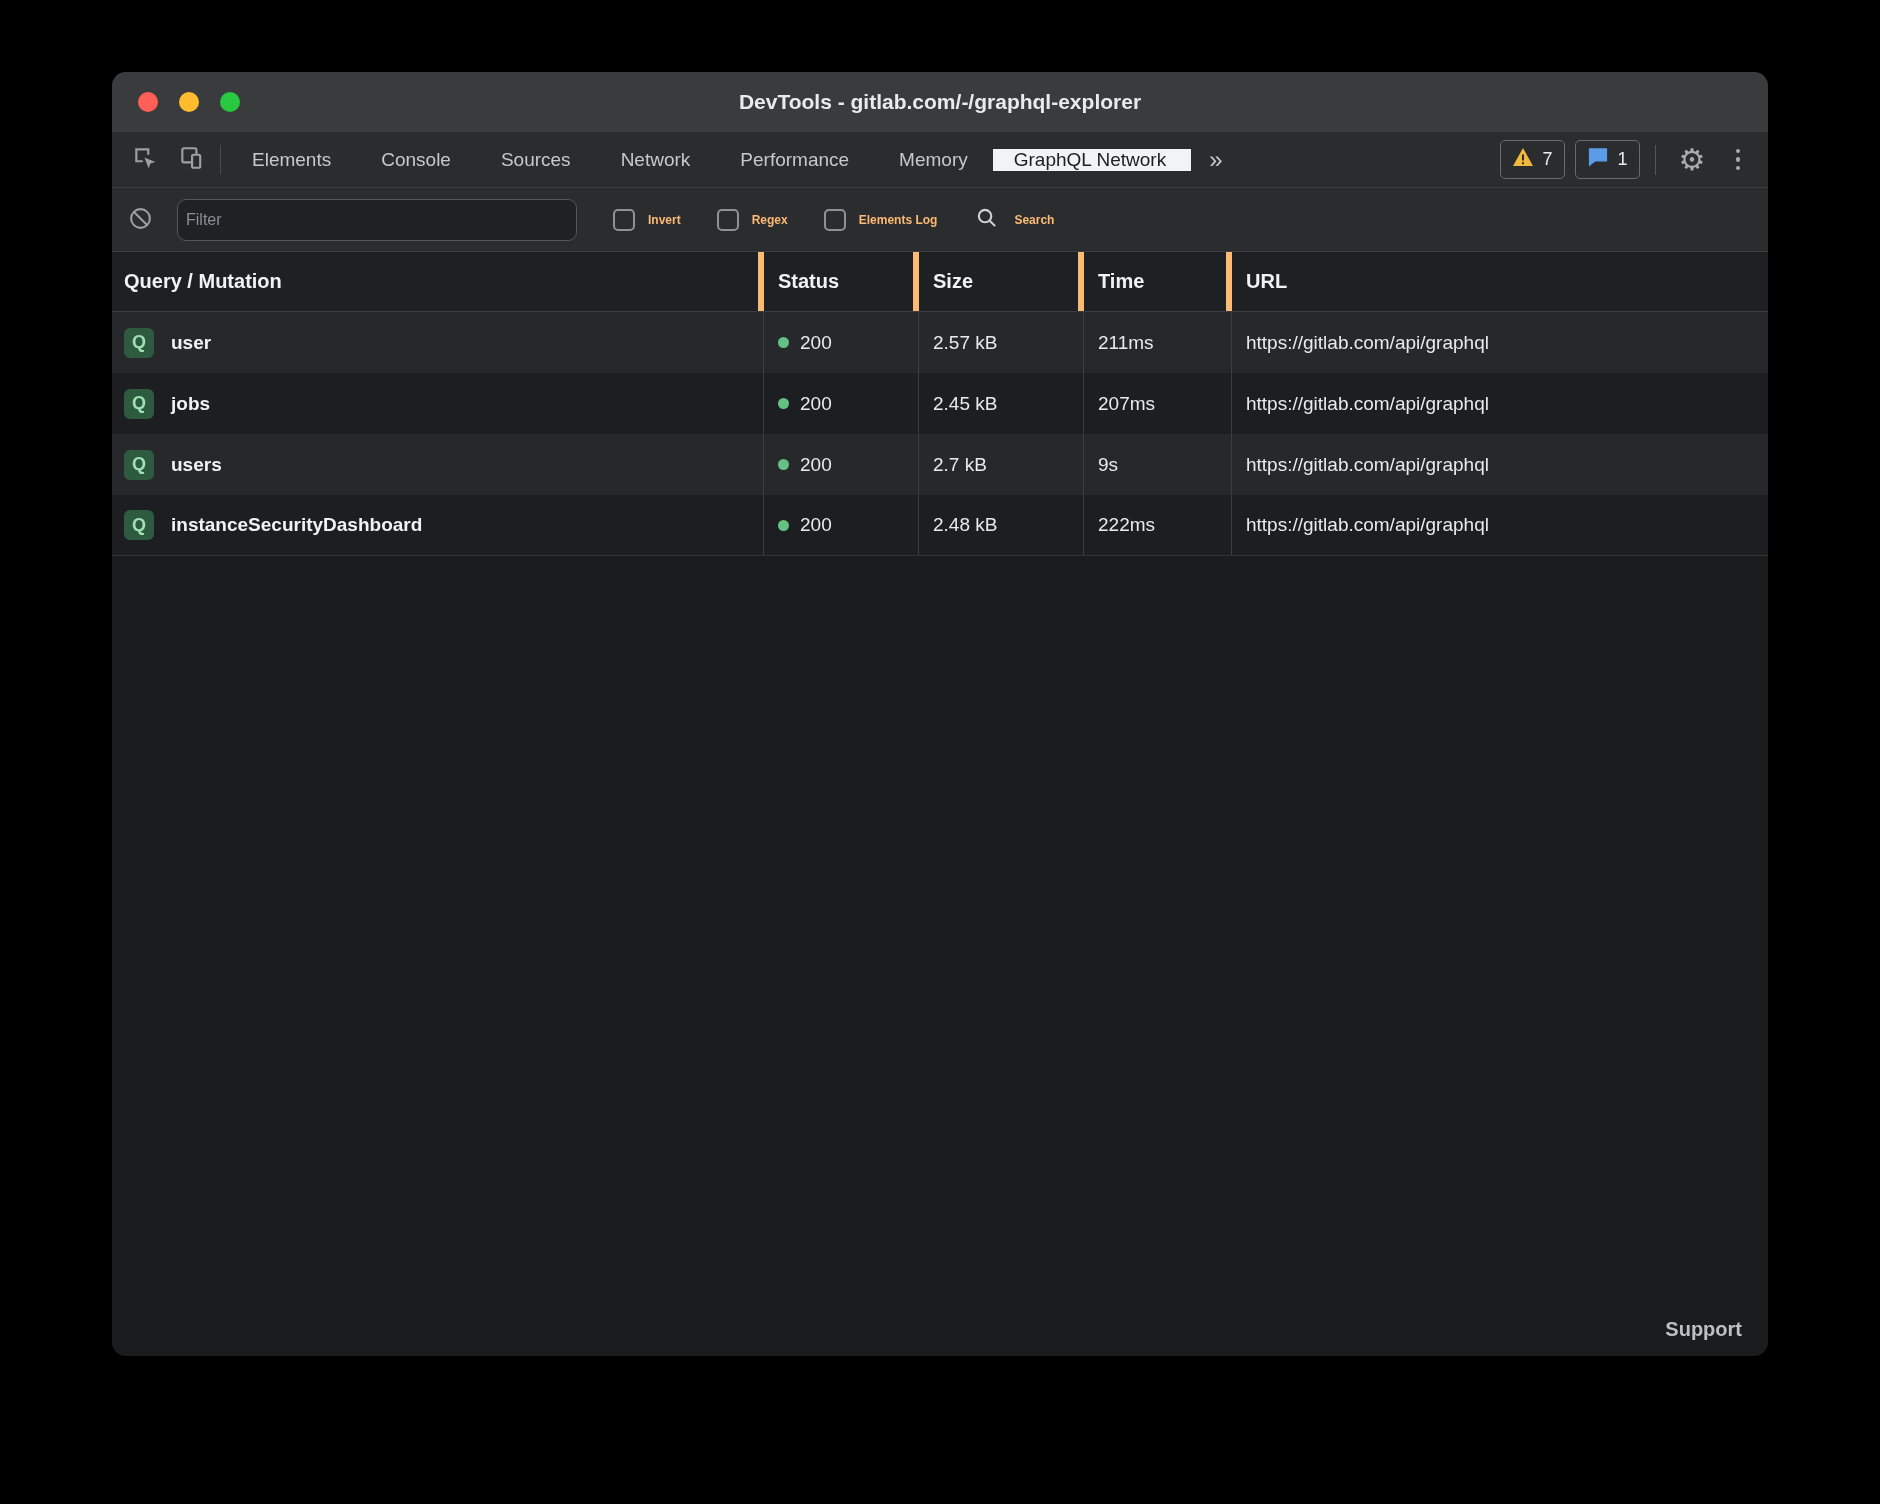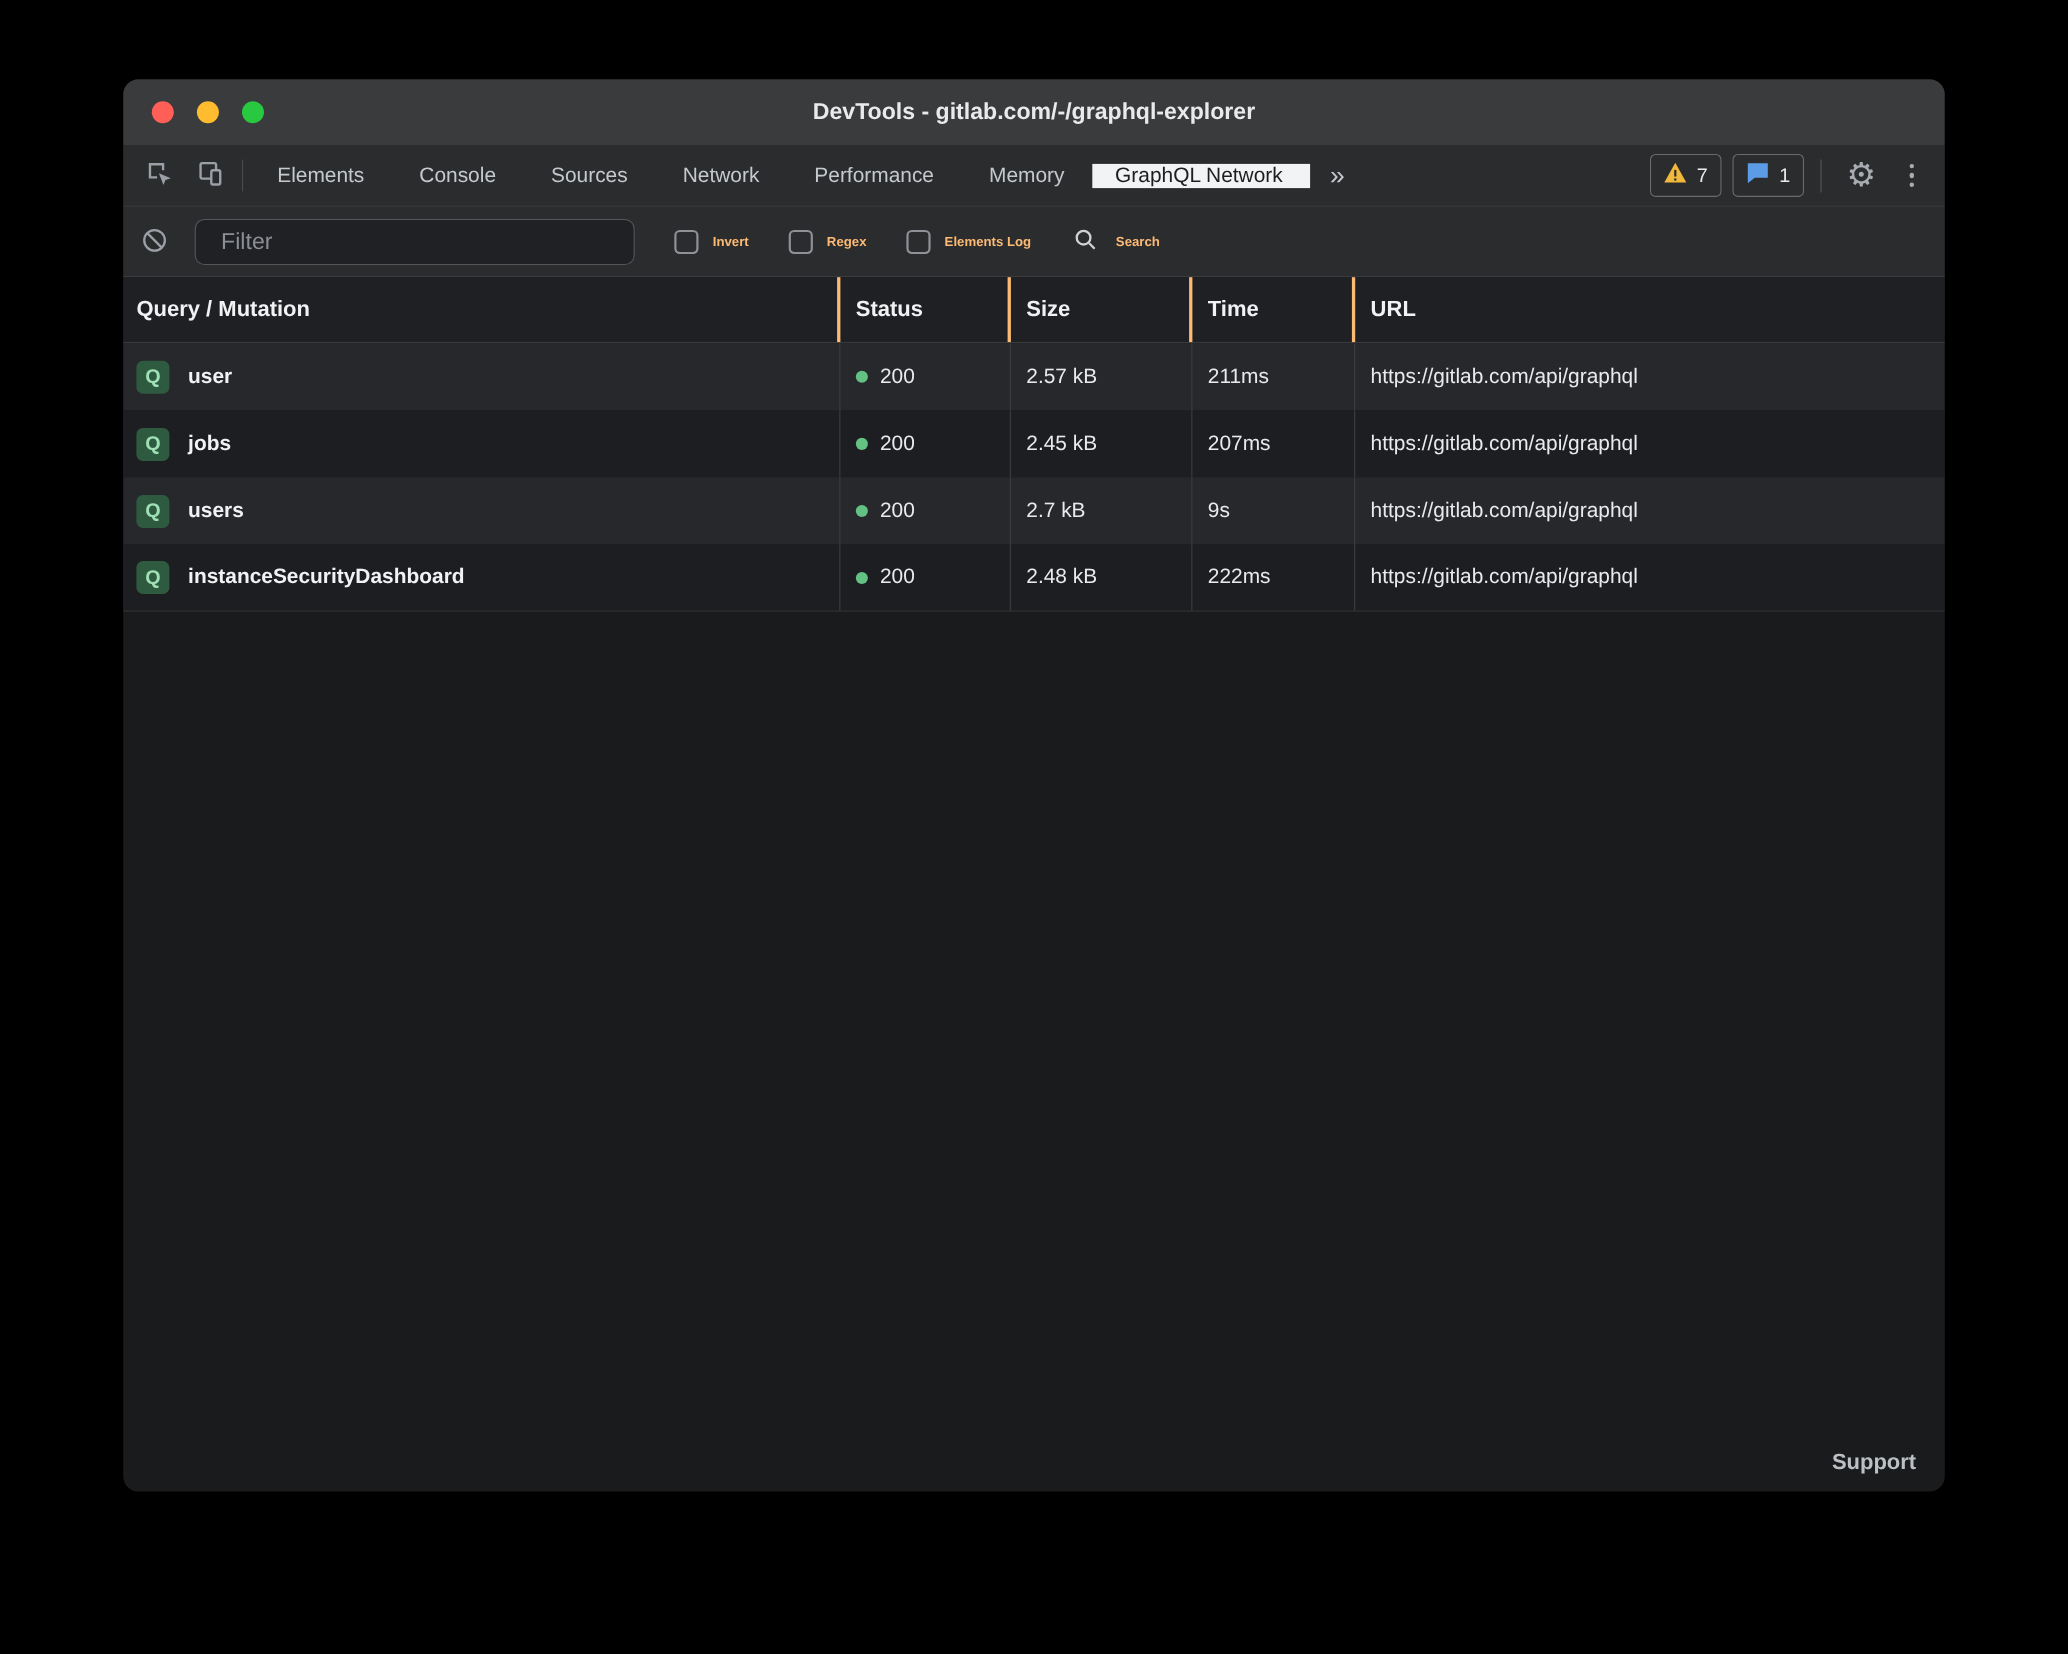--- a/index.html
+++ b/index.html
@@ -48,35 +48,35 @@
   .kebab { display:flex; flex-direction:column; gap:4px; padding:0 12px;
            background:transparent; border:none; cursor:pointer; }
   .kebab span { width:4.5px; height:4.5px; border-radius:50%; background:#a8acb0; }
 
   
   .filterbar { flex:0 0 64px; background:#2b2c2e; border-bottom:1px solid #3d3e41;
                display:flex; align-items:center; padding:0 16px; gap:24px; }
   .block-btn { background:transparent; border:none; display:flex; cursor:pointer; }
   .filter-input { width:400px; height:42px; background:#202124;
                   border:1px solid #55565a; border-radius:9px; color:#e8eaed;
-                  font-size:21px; padding:0 23px; outline:none; font-family:inherit; }
+                  font-size:16px; padding:0 8px; outline:none; font-family:inherit; }
   .filter-input::placeholder { color:#8b8f94; }
   .check-group { display:flex; align-items:center; gap:13px; cursor:pointer;
                  margin-left:12px; }
   .checkbox { width:22px; height:22px; border:2px solid #8e9297; border-radius:5px;
               background:transparent; flex:0 0 auto; }
   .check-label { color:#fdba74; font-size:12px; font-weight:bold; white-space:nowrap; }
   .search-group { display:flex; align-items:center; gap:16px; margin-left:14px;
                   cursor:pointer; }
 
   
   .grid-row { display:grid; grid-template-columns:652px 155px 165px 148px 1fr; }
   .thead { height:60px; background:#1f2023; border-bottom:1px solid #3c3d40; }
   .th { display:flex; align-items:center; padding:0 14px; color:#f1f2f3;
-        font-size:20px; font-weight:bold; border-right:3px solid #fdba74; }
+        font-size:20px; font-weight:bold; border-right:6px solid #fdba74; }
   .th:first-child { padding-left:12px; }
   .th:last-child { border-right:none; }
 
   .trow { height:61px; cursor:pointer; }
   .trow.odd  { background:#27282b; }
   .trow.even { background:#1d1e21; }
   .trow:last-child { border-bottom:1px solid #313235; }
   .td { display:flex; align-items:center; padding:0 14px;
         border-right:1px solid #3c3d40; color:#e8eaed; font-size:19px;
         overflow:hidden; white-space:nowrap; }

